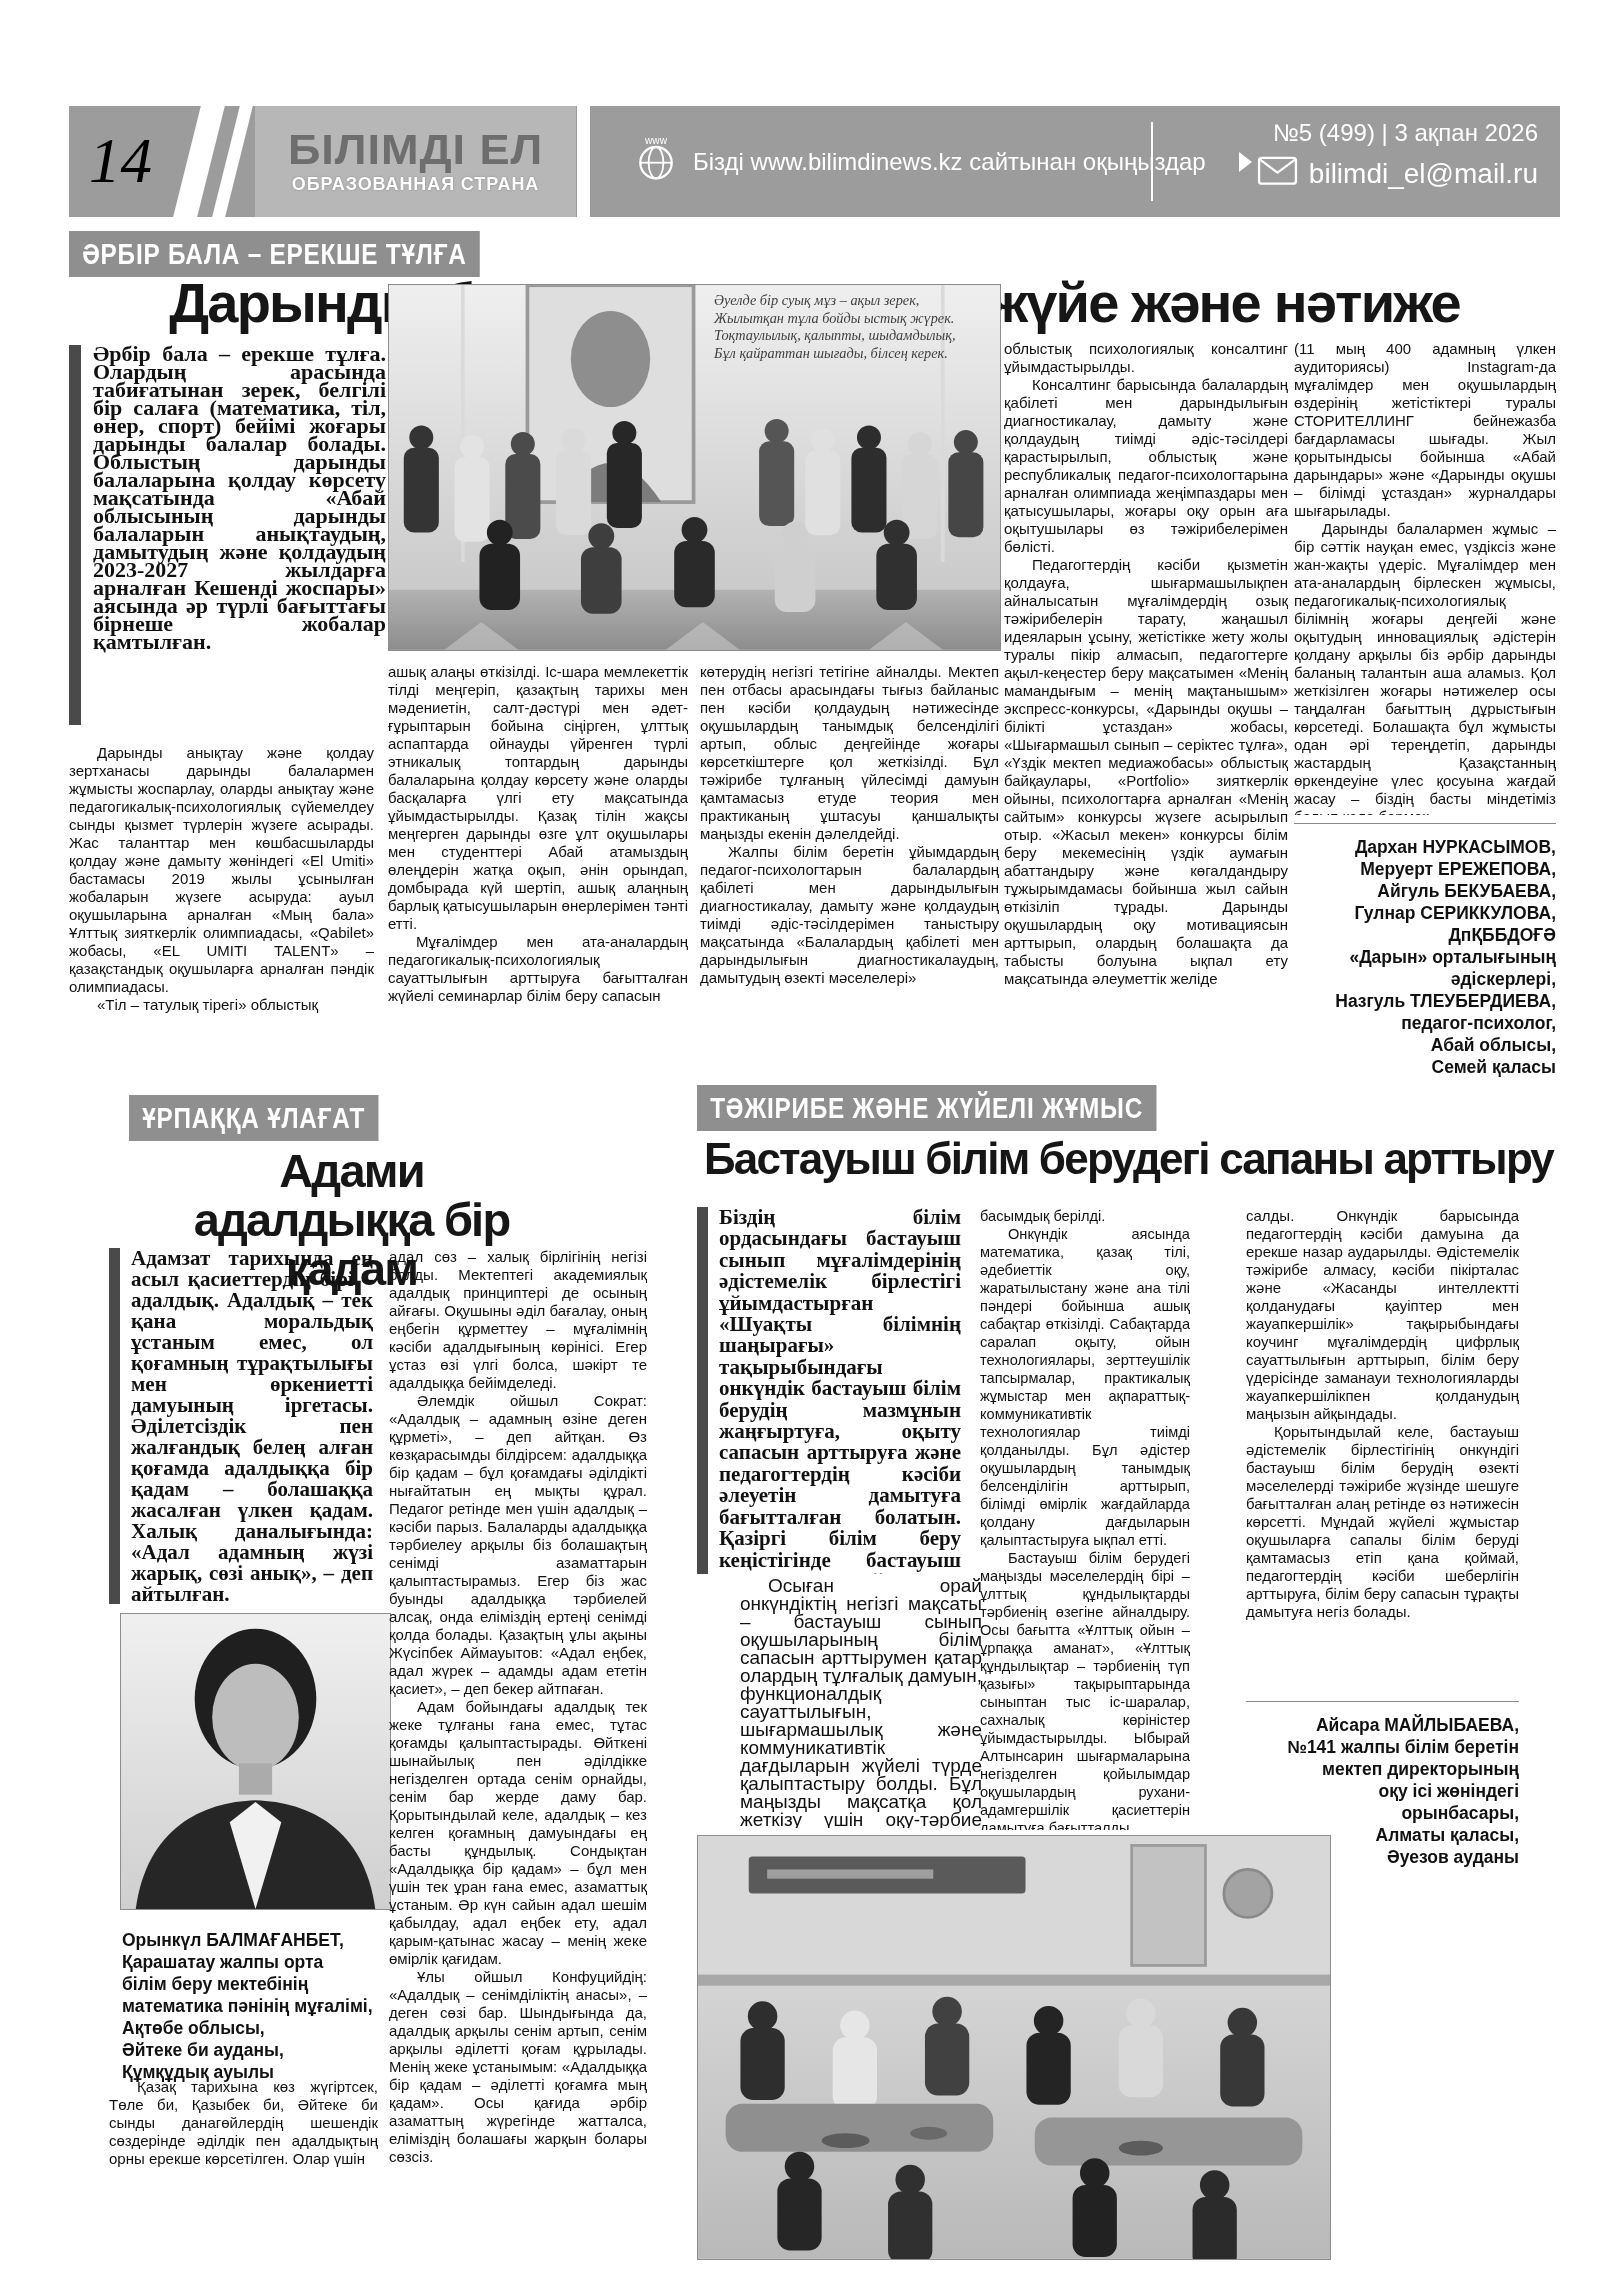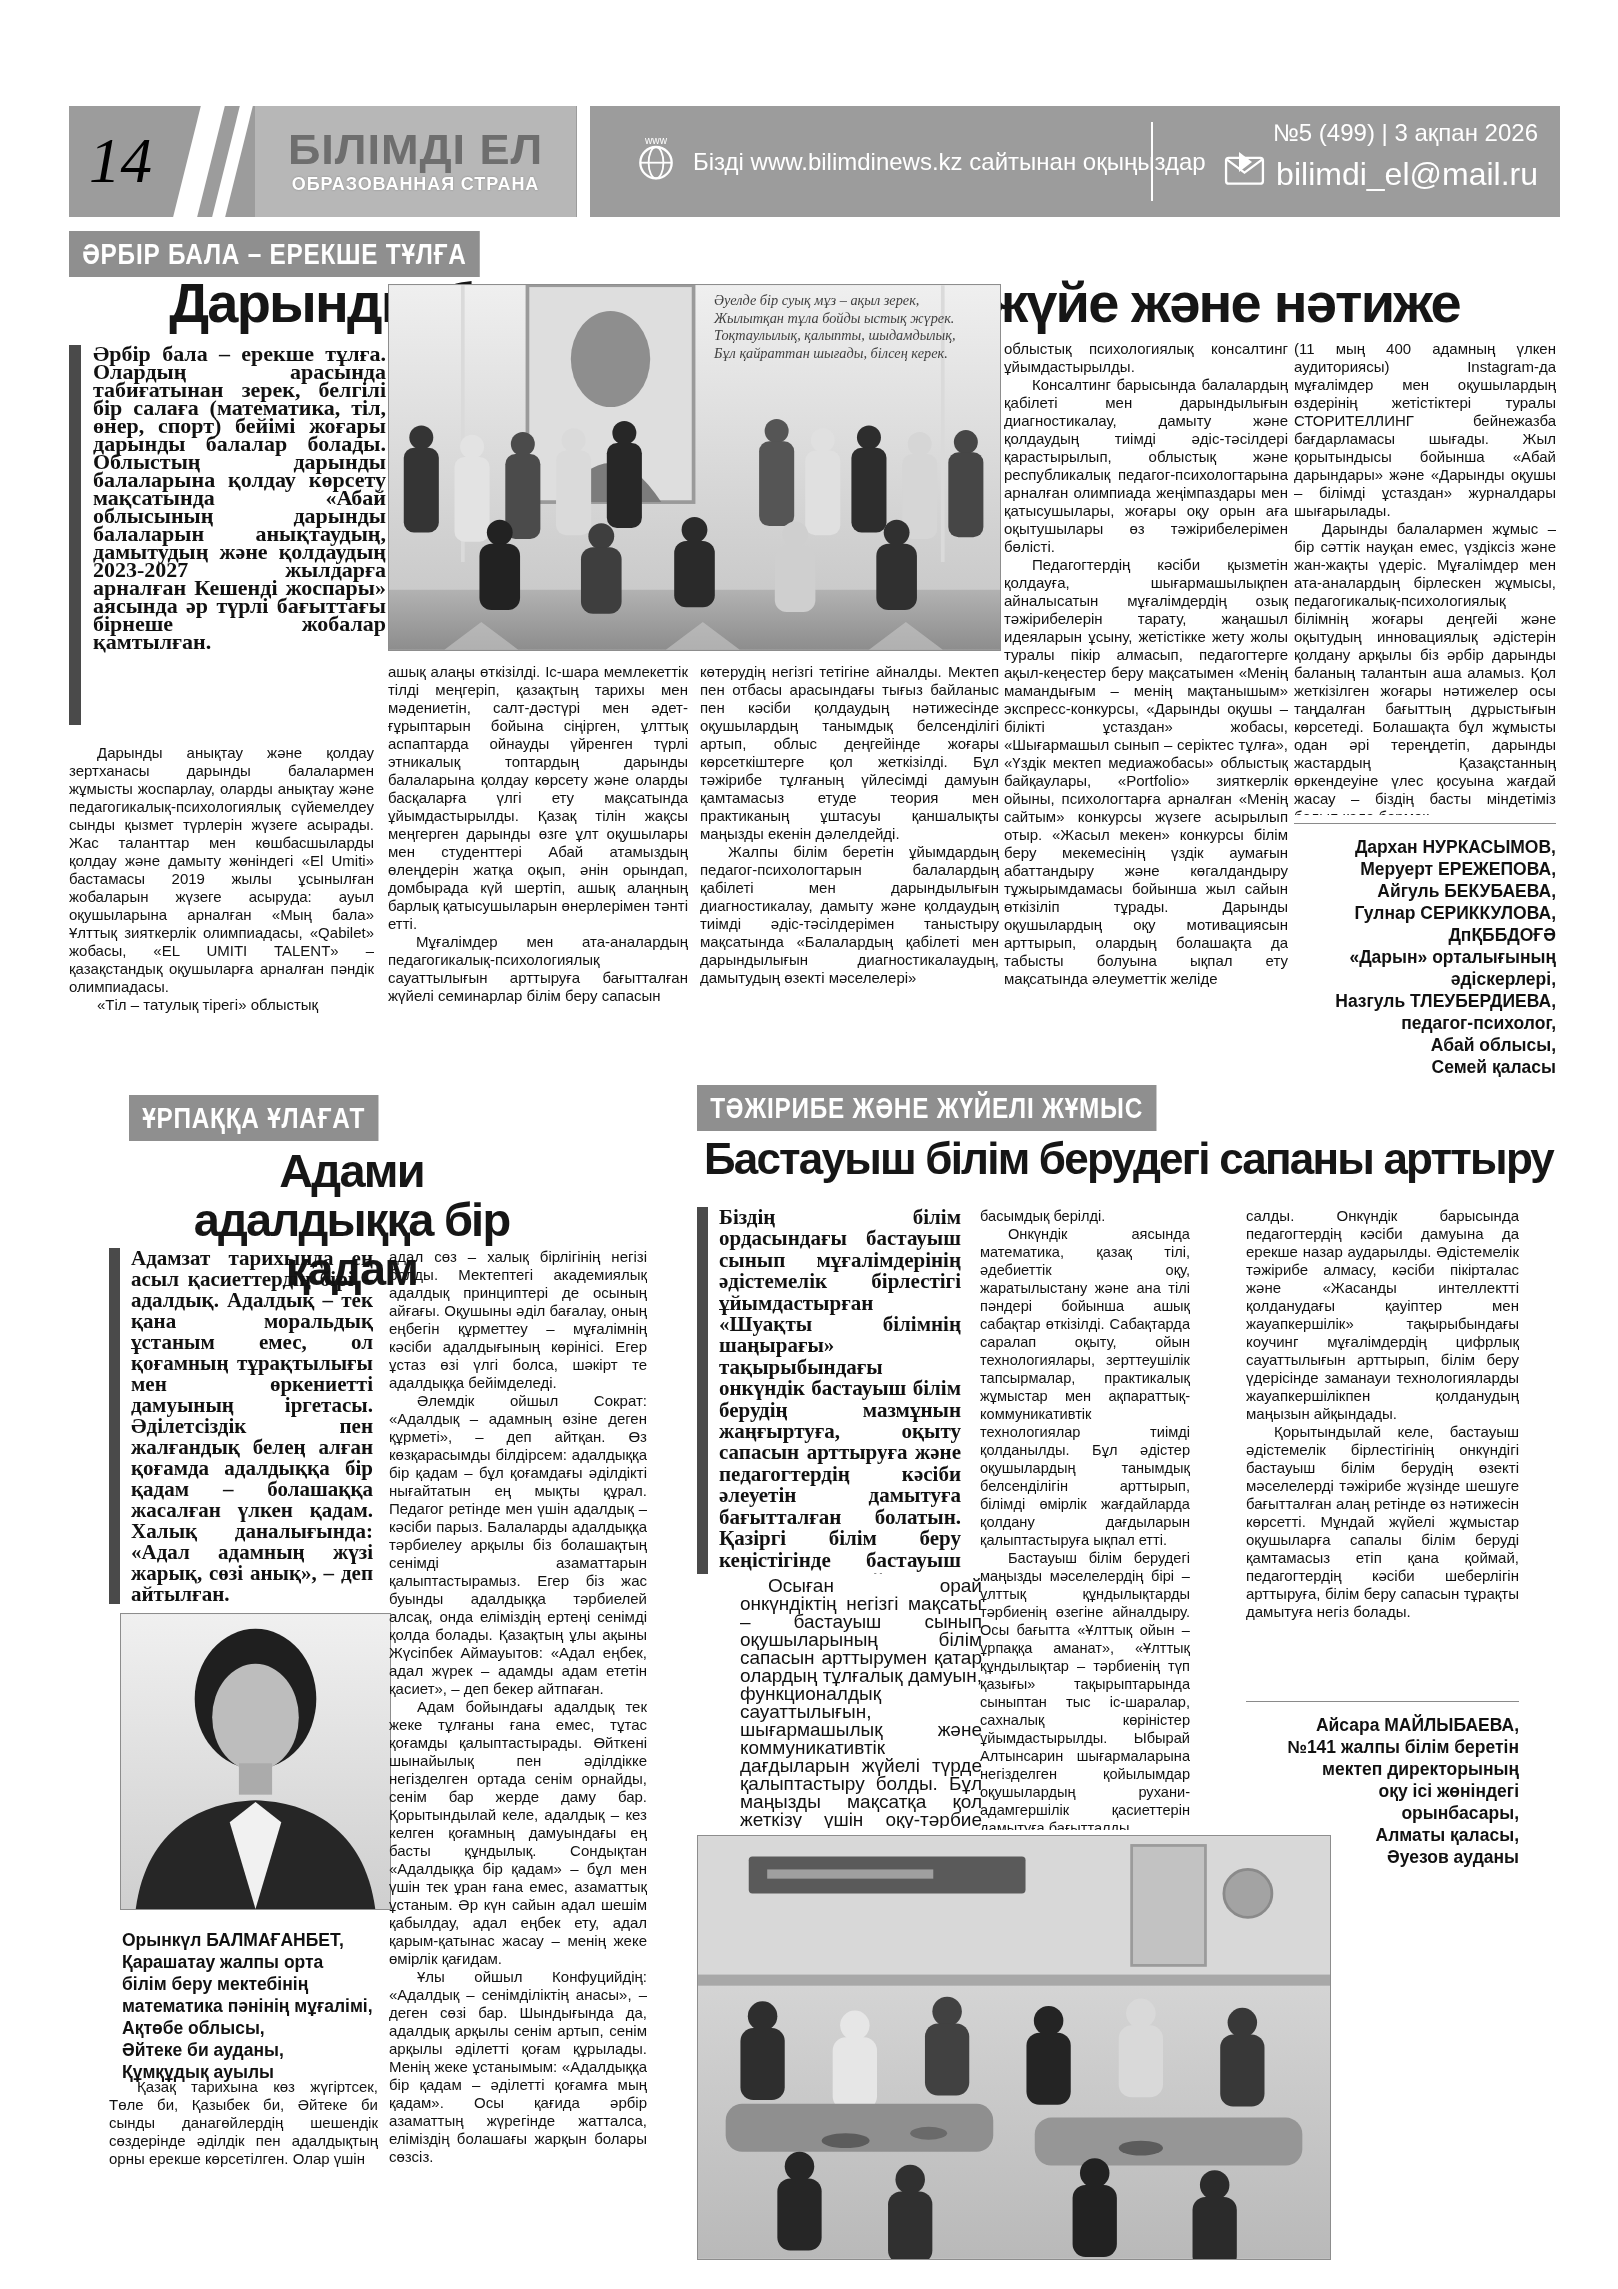--- a/index.html
+++ b/index.html
@@ -19,21 +19,21 @@
   .logo-box{position:absolute;left:186px;top:0;width:321px;height:111px;background:#b7b7b7;
     display:flex;flex-direction:column;align-items:center;justify-content:center;}
   .logo-title{font-weight:bold;font-size:43px;letter-spacing:0.9px;color:#6e6e6e;transform:scaleX(1.05);line-height:1;}
   .logo-sub{font-weight:bold;font-size:18px;color:#fff;letter-spacing:0.9px;margin-top:3.7px;text-shadow:0 0 1.8px #7e7e7e;}
   .mh-right{flex:1;margin-left:13px;background:#9c9c9c;display:flex;align-items:center;color:#fff;position:relative;}
   .site-note{display:flex;align-items:center;gap:13px;padding-left:42px;font-size:24px;}
   .mh-arrow{width:0;height:0;border-left:13px solid #fff;border-top:10px solid transparent;border-bottom:10px solid transparent;margin-left:20px;}
   .mh-divider{width:1.8px;height:79px;background:#fff;position:absolute;left:561px;top:15.7px;}
   .issue-block{position:absolute;right:22px;top:13px;text-align:right;display:flex;flex-direction:column;gap:9.2px;align-items:flex-end;}
   .issue-line{font-size:24px;}
-  .email-line{font-size:32px;display:flex;align-items:center;gap:11px;}
+  .email-line{font-size:28px;display:flex;align-items:center;gap:11px;}
   
   .sec-label{background:#8f8f8f;color:#fff;font-weight:bold;font-size:29px;line-height:1;
     padding:9.2px 15.7px 8.3px;display:inline-block;transform:scaleX(0.84);transform-origin:left center;
     letter-spacing:0.9px;white-space:nowrap;}
   .headline{font-weight:bold;color:#161616;text-align:center;letter-spacing:-1.8px;line-height:1.04;}
   .h1a{left:69px;top:274px;width:1491px;font-size:56px;}
   .h2a{left:69px;top:1147px;width:565px;font-size:47px;}
   .h3a{left:697px;top:1136px;width:863px;font-size:44px;}
   
   .intro{font-family:"Liberation Serif",serif;font-weight:bold;text-align:justify;

